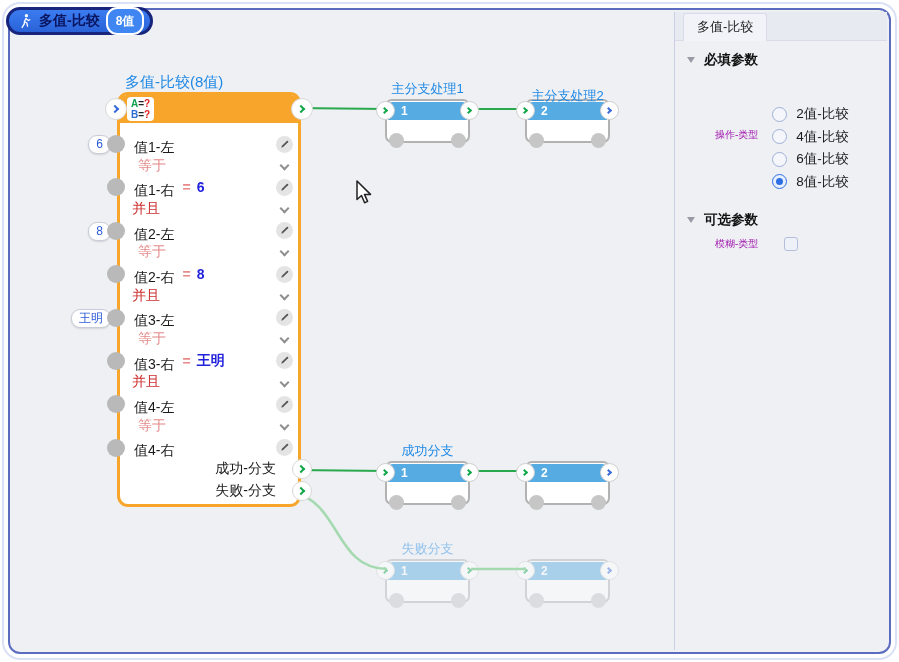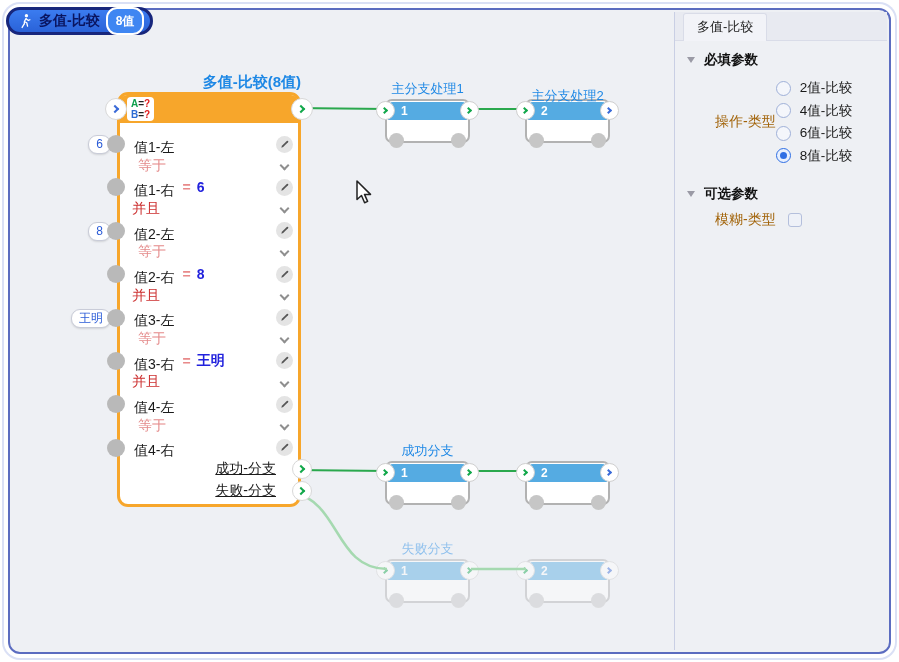--- a/index.html
+++ b/index.html
@@ -18,22 +18,22 @@
   }
   #header-pill .pill-title { color:#0a1560; font-weight:bold; font-size:14px; }
   .pill-badge {
     background:#3f86f2; border:2px solid #fff; color:#fff; border-radius:11px;
     font-size:12px; font-weight:bold; padding:0 8px; line-height:16px; height:28px; display:flex; align-items:center;
   }
   
   #canvas { position:absolute; inset:0; }
   #wires { position:absolute; left:0; top:0; z-index:1; }
   
-  #main-node-title { position:absolute; left:115px; top:63px; width:176px; text-align:right;
-    color:#1e88e5; font-weight:bold; font-size:15px; z-index:3; }
+  #main-node-title { position:absolute; left:115px; top:63px; width:176px; text-align:left;
+    color:#1e88e5; font-weight:normal; font-size:15px; z-index:3; }
   #main-node {
     position:absolute; left:107px; top:82px; width:184px; height:415px; z-index:2;
     background:#fff; border:3px solid #f7a62b; border-radius:11px;
   }
   #main-node-header {
     position:relative; height:28px; background:#f7a62b; border-radius:7px 7px 0 0;
     display:flex; align-items:center; padding-left:7px;
   }
   #ab-box { background:#fff; border-radius:4px; padding:1px 4px; font-size:10px; font-weight:bold; line-height:11px; }
   #ab-box .v-a { color:#0fa14e; } #ab-box .v-b { color:#2b6bd3; }
@@ -52,21 +52,21 @@
   .row .gray-port { position:absolute; left:-13px; top:2px; width:18px; height:18px; background:#b9b9b9; border-radius:50%; }
   .row .row-label { margin-left:14px;margin-top:8px; }
   .row .eq-sign { color:#e88a8a; margin:0 6px 0 8px; font-weight:bold; }
   .row .row-value { color:#2222dd; font-weight:bold; }
   .edit-circle { position:absolute; right:5px; top:2.5px; width:17px; height:17px; border-radius:50%;
     background:#e4e4e4; display:flex; align-items:center; justify-content:center; }
   .chev-down { position:absolute; right:10px; top:7px; width:7px; height:7px;
     border:solid #8f8f8f; border-width:0 2px 2px 0; transform:rotate(45deg); }
   .op-label.light { color:#e48a8a; margin-left:18px; }
   .op-label.dark  { color:#cc2f2f; margin-left:12px; }
-  .branch-row { justify-content:flex-end;text-decoration:underline; }
+  .branch-row { justify-content:flex-end; }
   .branch-row .branch-label { margin-right:22px; }
   .branch-port { position:absolute; right:-14px; top:1px; width:20px; height:20px; border-radius:50%;
     background:#fff; border:1px solid #d8d8d8; display:flex; align-items:center; justify-content:center; z-index:4; }
   .value-badge { position:absolute; right:calc(100% + 9px); top:2px; background:#fff; border:1px solid #c9ccd8;
     border-radius:9px; padding:0 7px; font-size:12px; color:#2a5bd7; line-height:17px; white-space:nowrap;
     box-shadow:0 1px 2px rgba(0,0,0,.12); }
   
   .mini-title { position:absolute; width:85px; text-align:center; color:#1e88e5; font-weight:normal; font-size:13px; z-index:3; }
   .mini-node { position:absolute; width:85px; height:44px; background:#fff; border:2px solid #b2b2b2; border-radius:7px; z-index:2; }
   .mini-header { height:18px; margin:1px 1px 0 1px; background:#55abe2; border-radius:5px 5px 0 0;
@@ -80,22 +80,22 @@
   .faded { opacity:0.45; }
   
   #panel { position:absolute; left:664px; top:2px; bottom:2px; right:2px; border-left:1px solid #c9cfe4; }
   #tab-strip { height:29px; background:#e8eaf1; border-bottom:1px solid #d9dce8; display:flex; align-items:flex-end; padding-left:8px; }
   #panel-tab { background:#f2f3f8; border:1px solid #d9dce8; border-bottom:none; border-radius:3px 3px 0 0;
     padding:4px 13px 5px; font-size:13px; color:#222; margin-bottom:-1px; }
   #panel-body { padding:10px 0 0 12px; }
   .section-header { display:flex; align-items:center; gap:9px; font-weight:bold; font-size:13.5px; color:#111; }
   .tri-down { width:0; height:0; border-left:4.5px solid transparent; border-right:4.5px solid transparent; border-top:6px solid #9a9aa5; }
   .param-row { display:flex; align-items:center; margin:8px 0 0 28px; }
-  .param-label { font-size:14px; color:#a16207; }
-  #radio-options { display:flex; flex-direction:column; }
+  .param-label { font-size:10px; color:#a21caf; margin-right:14px; }
+  #radio-options { display:flex; flex-direction:column;margin-top:26px; }
   .radio-option { display:flex; align-items:center; gap:9px; height:22.5px; font-size:13.5px; color:#1a1a1a; }
   .radio-outer { width:15px; height:15px; border-radius:50%; border:1.5px solid #9fb0d8; background:#f4f6fb;
     display:flex; align-items:center; justify-content:center; }
   .radio-outer.sel { border-color:#2f6fe4; background:#e8f0fe; }
   .radio-dot { width:7px; height:7px; border-radius:50%; background:#2f6fe4; }
   #optional-section { margin-top:18px; }
   .checkbox { width:14px; height:14px; border:1.5px solid #b4bfdc; background:#eef1f8; border-radius:3px; margin-left:12px; }
   
   #cursor { position:absolute; left:344px; top:170px; z-index:40; }
 </style>

